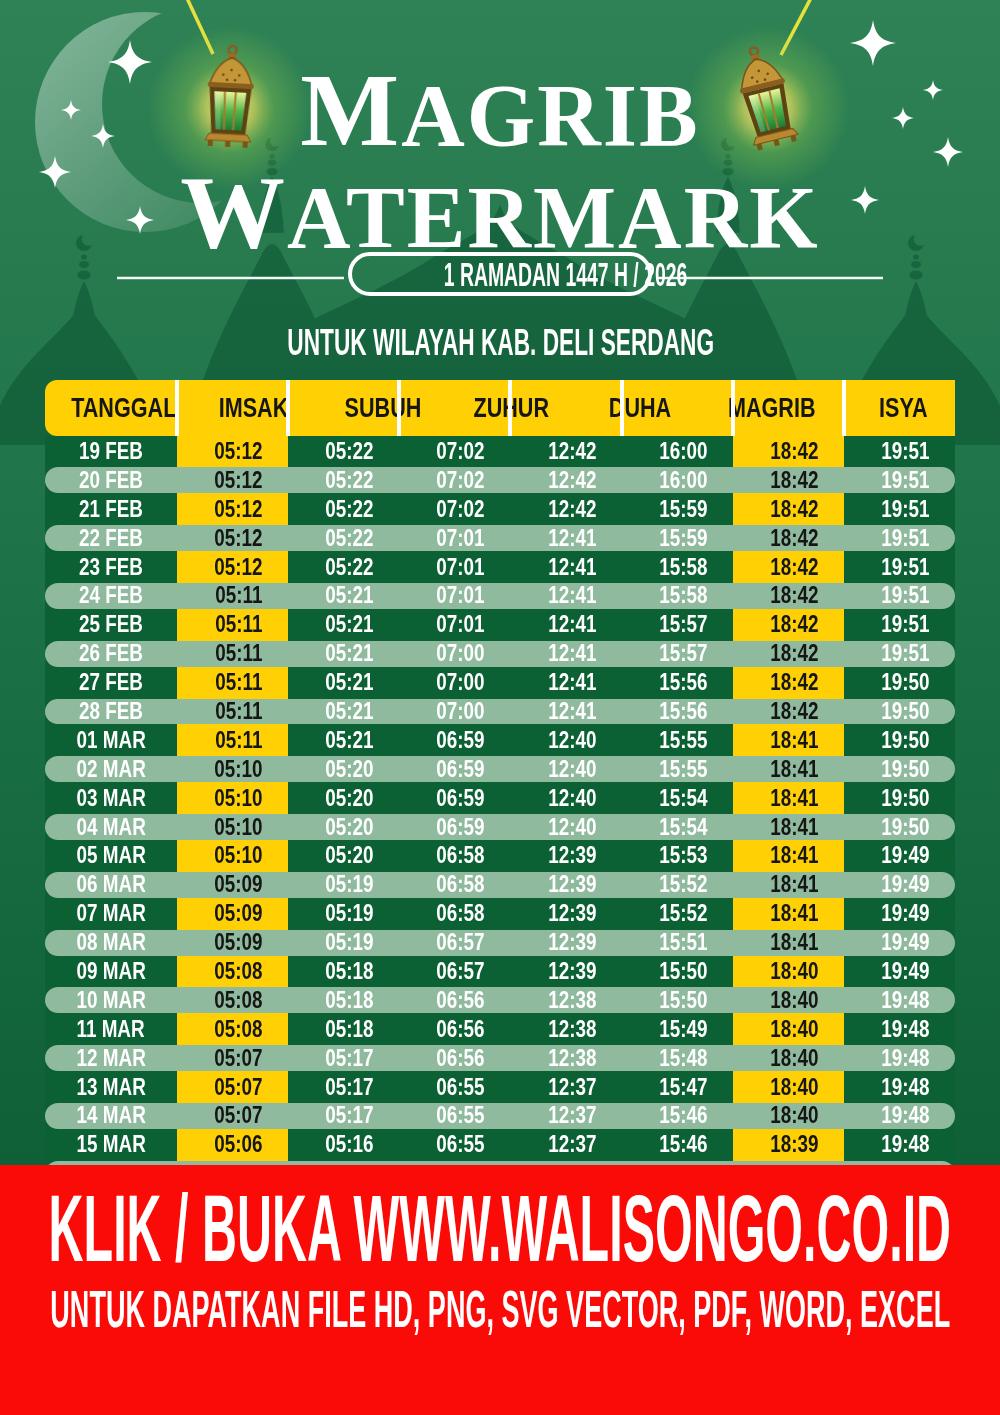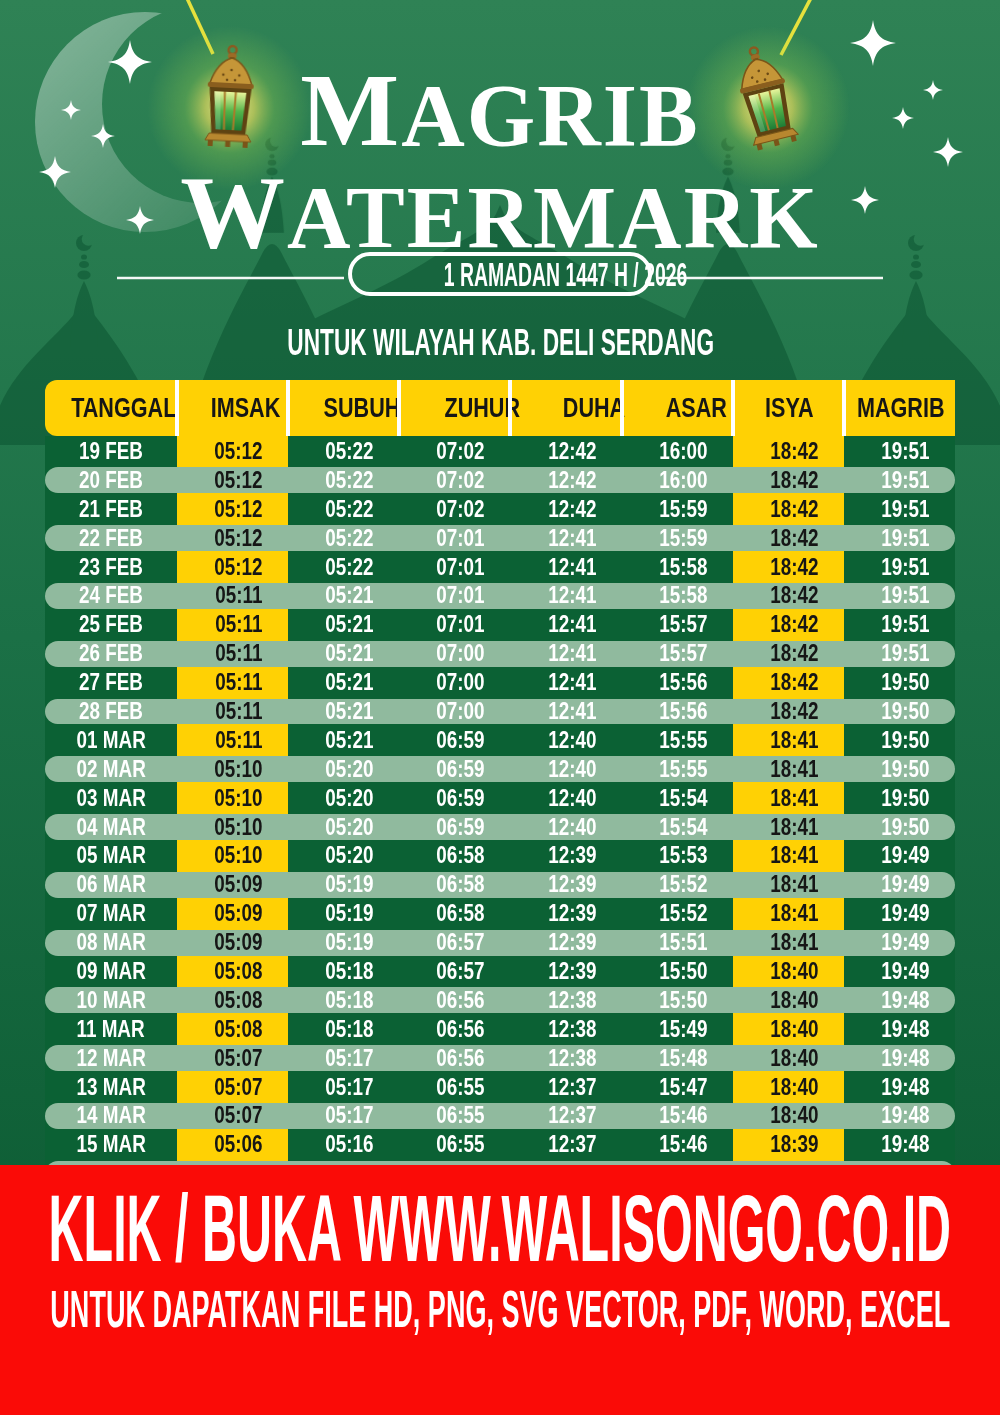--- a/index.html
+++ b/index.html
@@ -198,27 +198,24 @@
         <div class="hcell time-col">
           <span class="sq">SUBUH</span>
         </div>
         <div class="hcell time-col">
           <span class="sq">ZUHUR</span>
         </div>
         <div class="hcell time-col">
           <span class="sq">DUHA</span>
         </div>
         <div class="hcell time-col">
-          <span class="sq">ASAR</span>
+          <span class="sq">MAGRIB</span>
         </div>
         <div class="hcell time-col">
           <span class="sq">ISYA</span>
-        </div>
-        <div class="hcell time-col">
-          <span class="sq">MAGRIB</span>
         </div>
         <div class="hdiv" style="left: 130px;"></div>
         <div class="hdiv" style="left: 241.143px;"></div>
         <div class="hdiv" style="left: 352.286px;"></div>
         <div class="hdiv" style="left: 463.429px;"></div>
         <div class="hdiv" style="left: 574.571px;"></div>
         <div class="hdiv" style="left: 685.714px;"></div>
         <div class="hdiv" style="left: 796.857px;"></div>
       </div>
     <div class="tbody" id="tbody">

